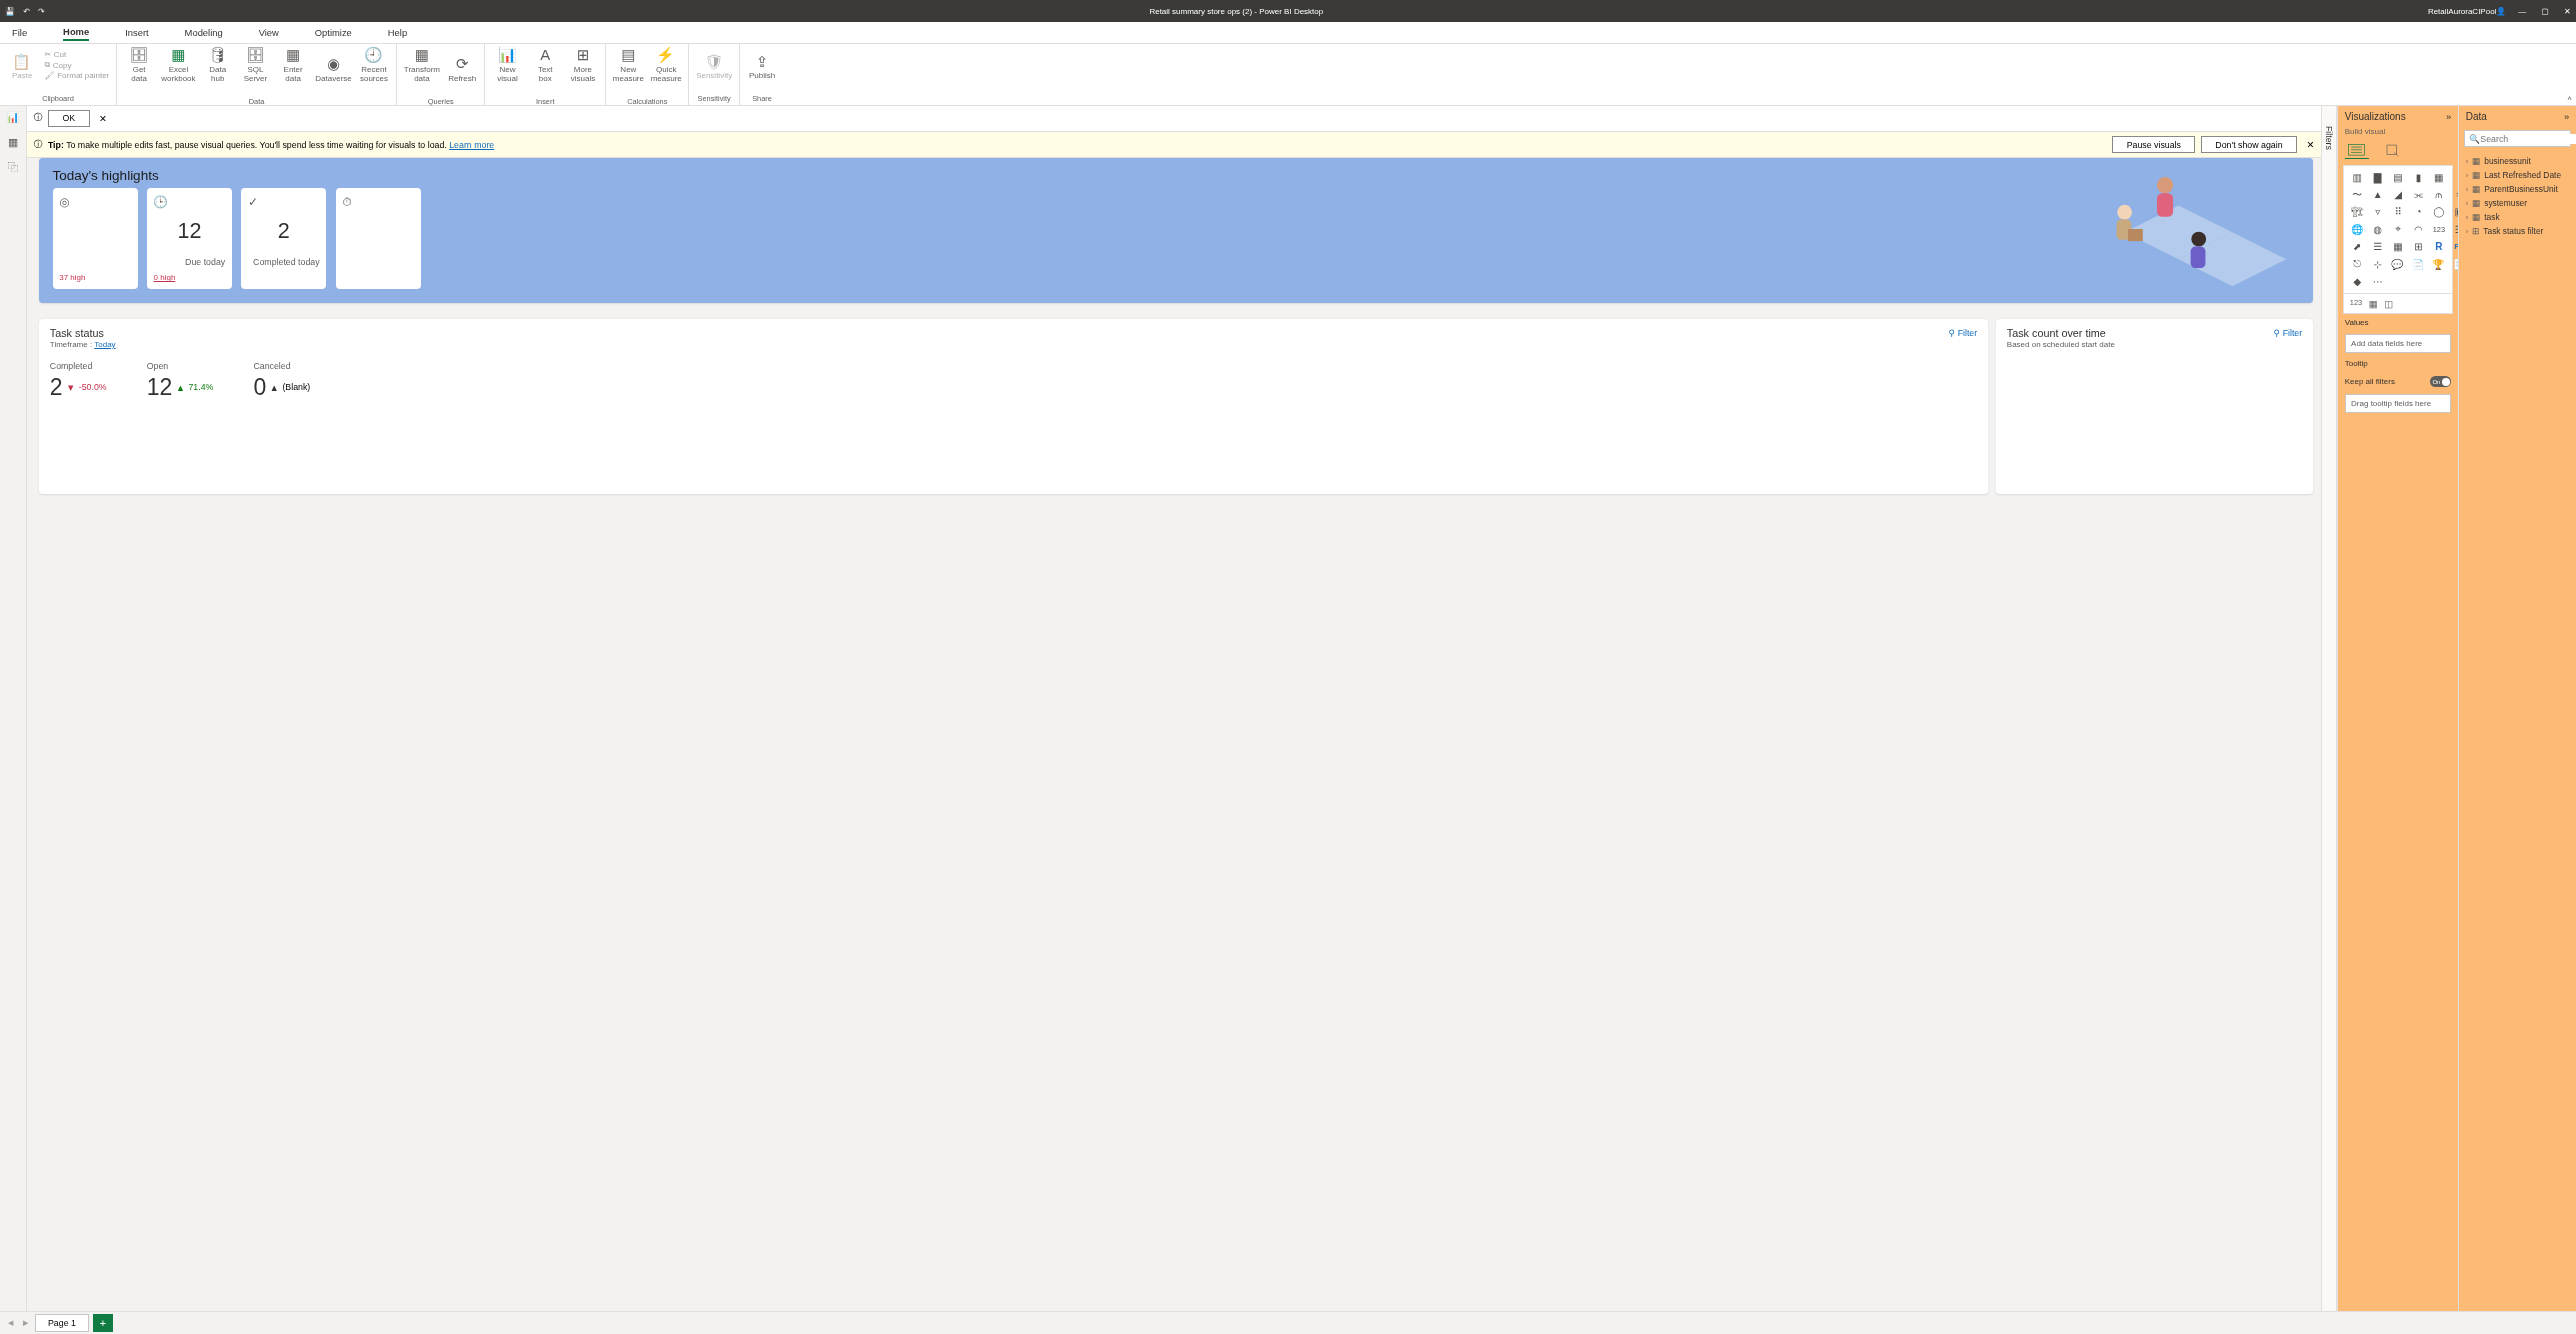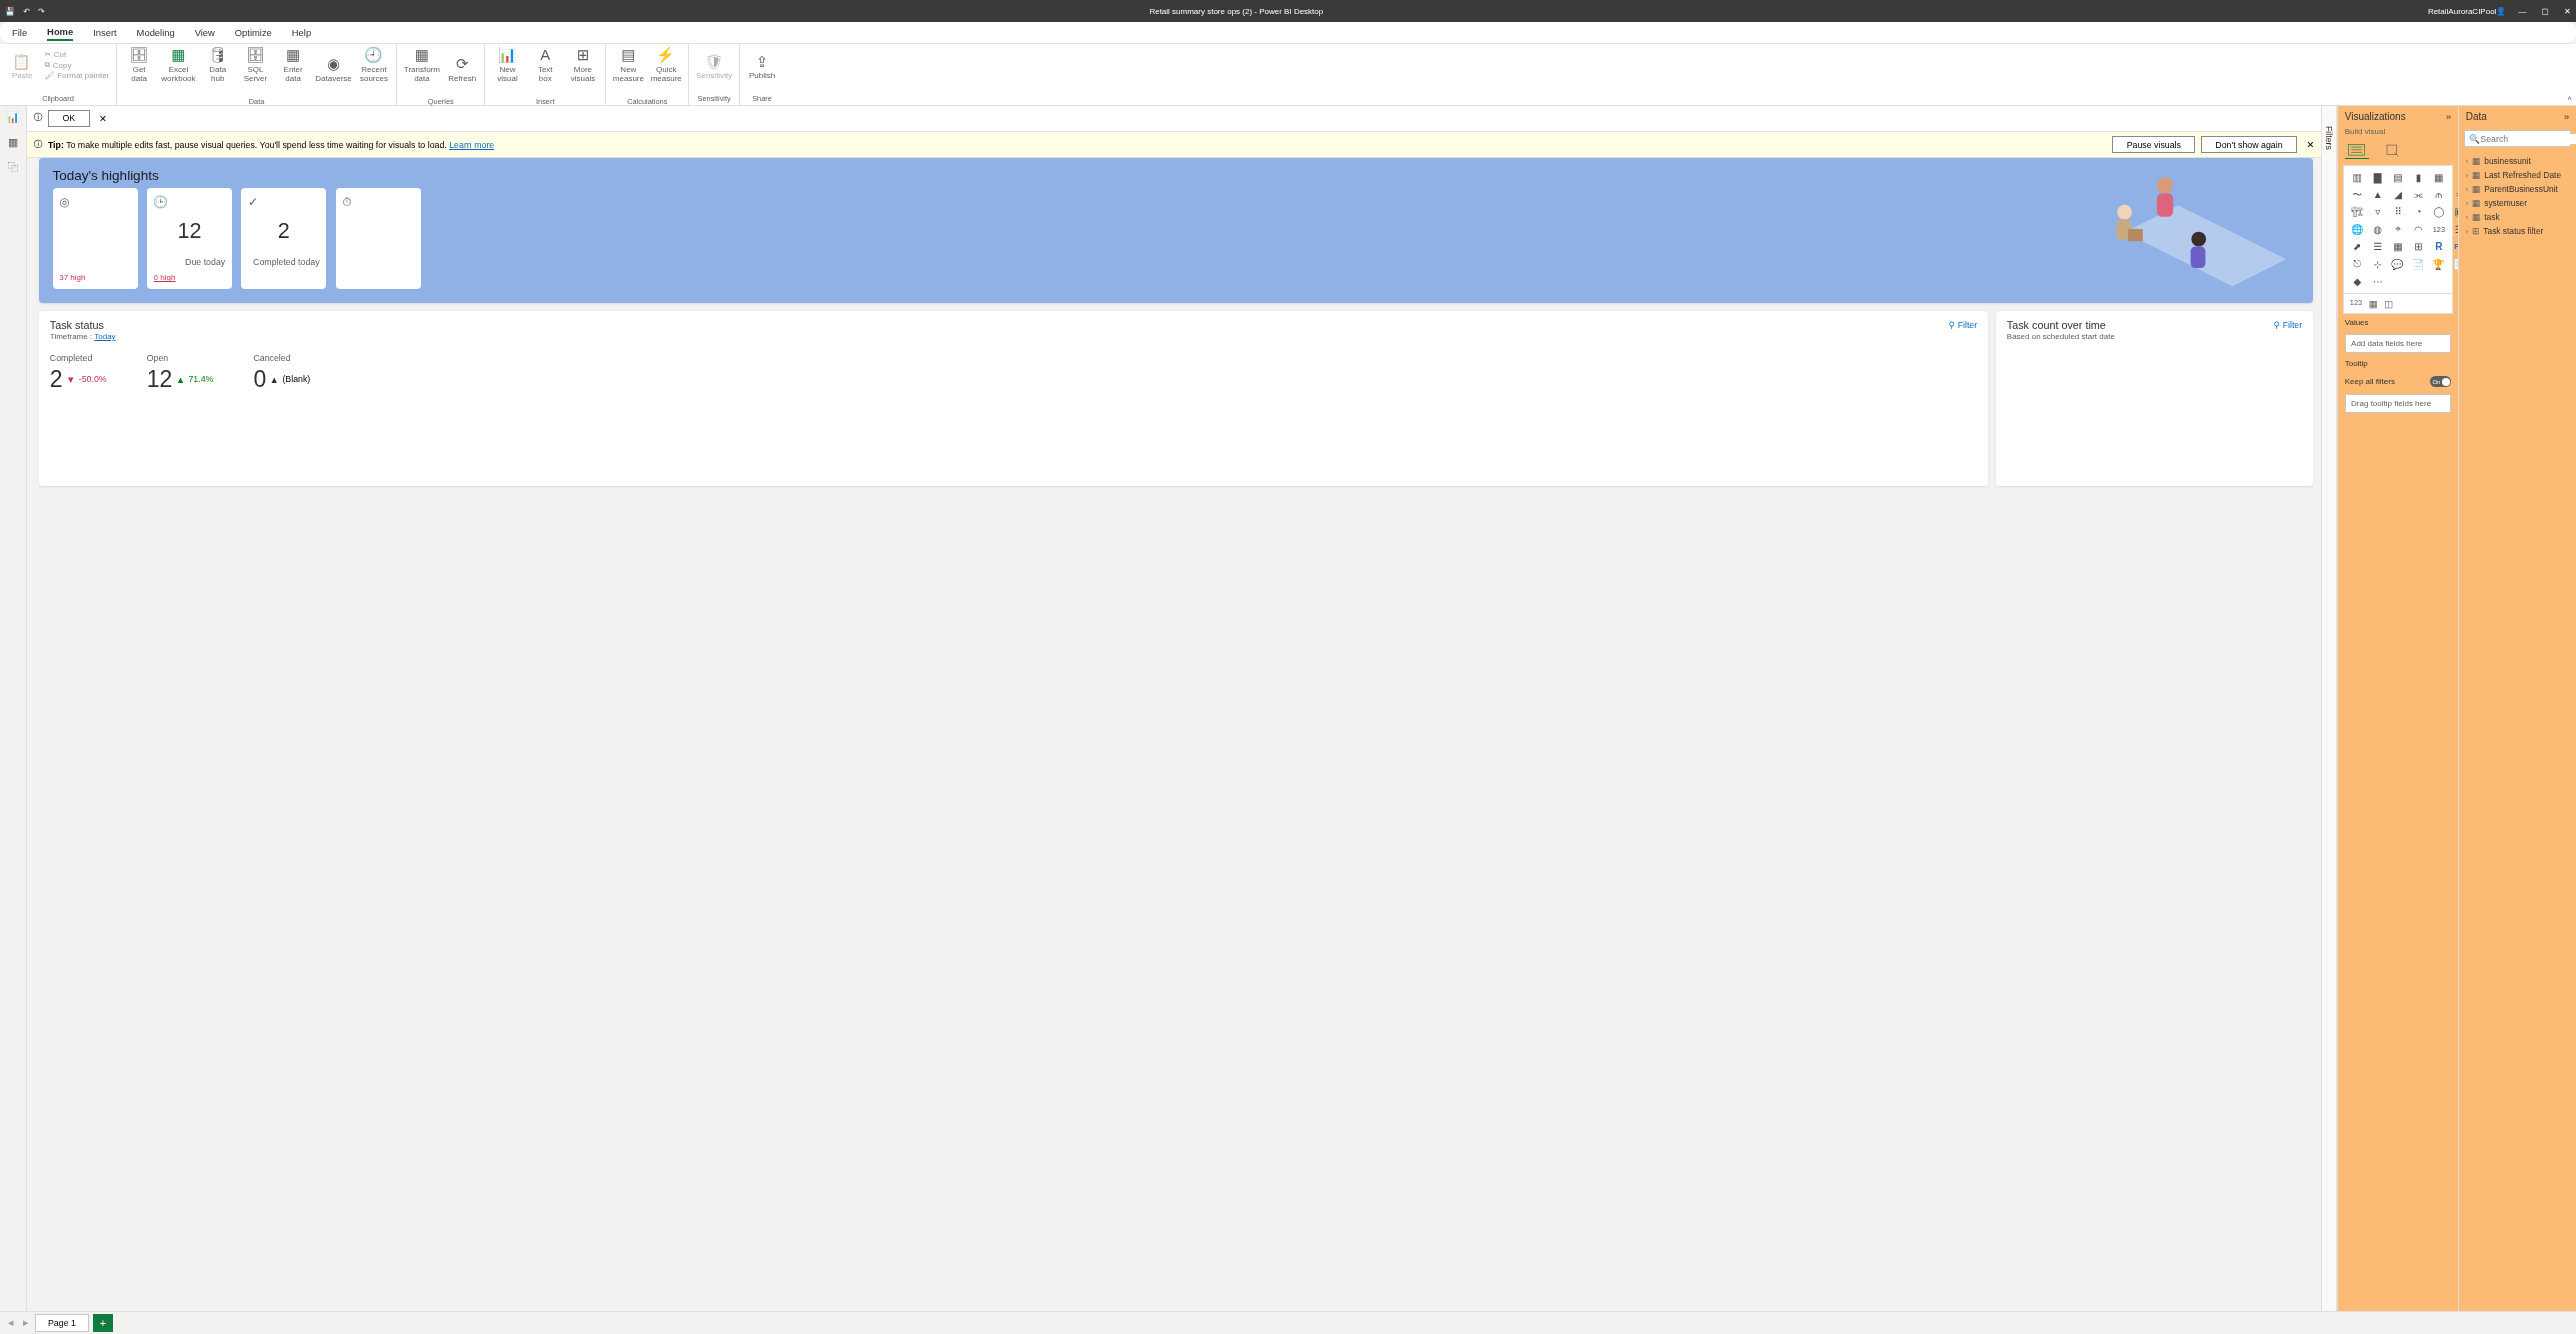--- a/index.html
+++ b/index.html
@@ -8,21 +8,21 @@
 
 .titlebar { background: #3b3a39; color: #fff; height: 22px; display: flex; align-items: center; padding: 0 5.4px; font-size: 8px; }
 .titlebar .qat { display: flex; gap: 8px; align-items: center; }
 .titlebar .qat span { opacity: 0.9; cursor: pointer; }
 .titlebar .title { flex: 1; text-align: center; }
 .titlebar .account { display:flex; align-items:center; gap:0; }
 .titlebar .winctrl { display: flex; gap: 15px; margin-left: 12px; }
 .titlebar .winctrl span { cursor: pointer; }
 
 
-.menubar { background: #fff; height: 21.6px; display: flex; align-items: center; padding: 0 12px; gap: 20px; font-size: 9.4px; color:#323130; border-bottom:0.7px solid #e1dfdd;border-radius:9px;}
+.menubar { background: #fff; height: 21.6px; display: flex; align-items: center; padding: 0 12px; gap: 36px; font-size: 9.4px; color:#323130; border-bottom:0.7px solid #e1dfdd;}
 .menubar .item { cursor: pointer; padding:2.7px 0;}
 .menubar .item.active { font-weight:600; border-bottom: 2px solid #107c41; }
 
 
 .ribbon { background: #fff; height: 62px; display: flex; border-bottom: 0.7px solid #e1dfdd; position:relative;}
 .ribbon-group { display: flex; flex-direction: column; align-items: center; padding: 2.7px 6.7px 1.3px; border-right: 0.7px solid #e1dfdd; }
 .ribbon-group .btns { display: flex; gap: 6.7px; align-items: flex-end; flex:1;}
 .ribbon-btn { display: flex; flex-direction: column; align-items: center; justify-content: flex-end; cursor: pointer; font-size: 8px; color:#605e5c; min-width:31px; text-align:center; line-height:1.15;}
 .ribbon-btn .ic { font-size: 15px; color:#605e5c; margin-bottom:1.3px;}
 .ribbon-btn.disabled { opacity:0.5; cursor:default;}
@@ -54,21 +54,21 @@
 .hero h2 { font-size:13.5px; color:#1b1a19; font-weight:400; margin-bottom:5.4px;}
 .hero-cards { display:flex; gap:9.4px;}
 .card { background:#fff; border-radius:4px; width:85px; height:101px; padding:6.7px; display:flex; flex-direction:column; position:relative;}
 .card .icon { font-size:12px; color:#605e5c;}
 .card .big { font-size:21.6px; text-align:center; margin-top:9.4px; color:#323130;}
 .card .lab { font-size:8.8px; text-align:right; color:#605e5c; margin-top:13px;}
 .card .foot { font-size:8px; color:#c4314b; margin-top:auto;}
 .card .foot.link { text-decoration:underline;}
 .hero-art { position:absolute; right:20px; top:6.7px; bottom:6.7px; width:229px;}
 
-.tile-row { display:flex; gap:8px; margin-top:8px;}
+.tile-row { display:flex; gap:8px; margin-top:16px;}
 .tile { background:#fff; border-radius:4px; flex:1; padding:8px 10.8px; box-shadow:0 0.7px 2px rgba(0,0,0,0.1); min-height:175px;}
 .tile-head { display:flex; align-items:center;}
 .tile-head .t { font-size:10.8px; color:#323130; flex:1;}
 .tile-head .filter { color:#0f6cbd; font-size:8.8px; display:flex; gap:2.7px; align-items:center; cursor:pointer;}
 .tile-sub { font-size:8px; color:#605e5c; margin-top:1.3px;}
 .tile-sub .link { color:#0f6cbd; text-decoration:underline; cursor:pointer;}
 
 .stats { display:flex; gap:40px; margin-top:12px;}
 .stat .h { font-size:8.8px; color:#605e5c;}
 .stat .row { display:flex; align-items:center; gap:5.4px; margin-top:2.7px;}

